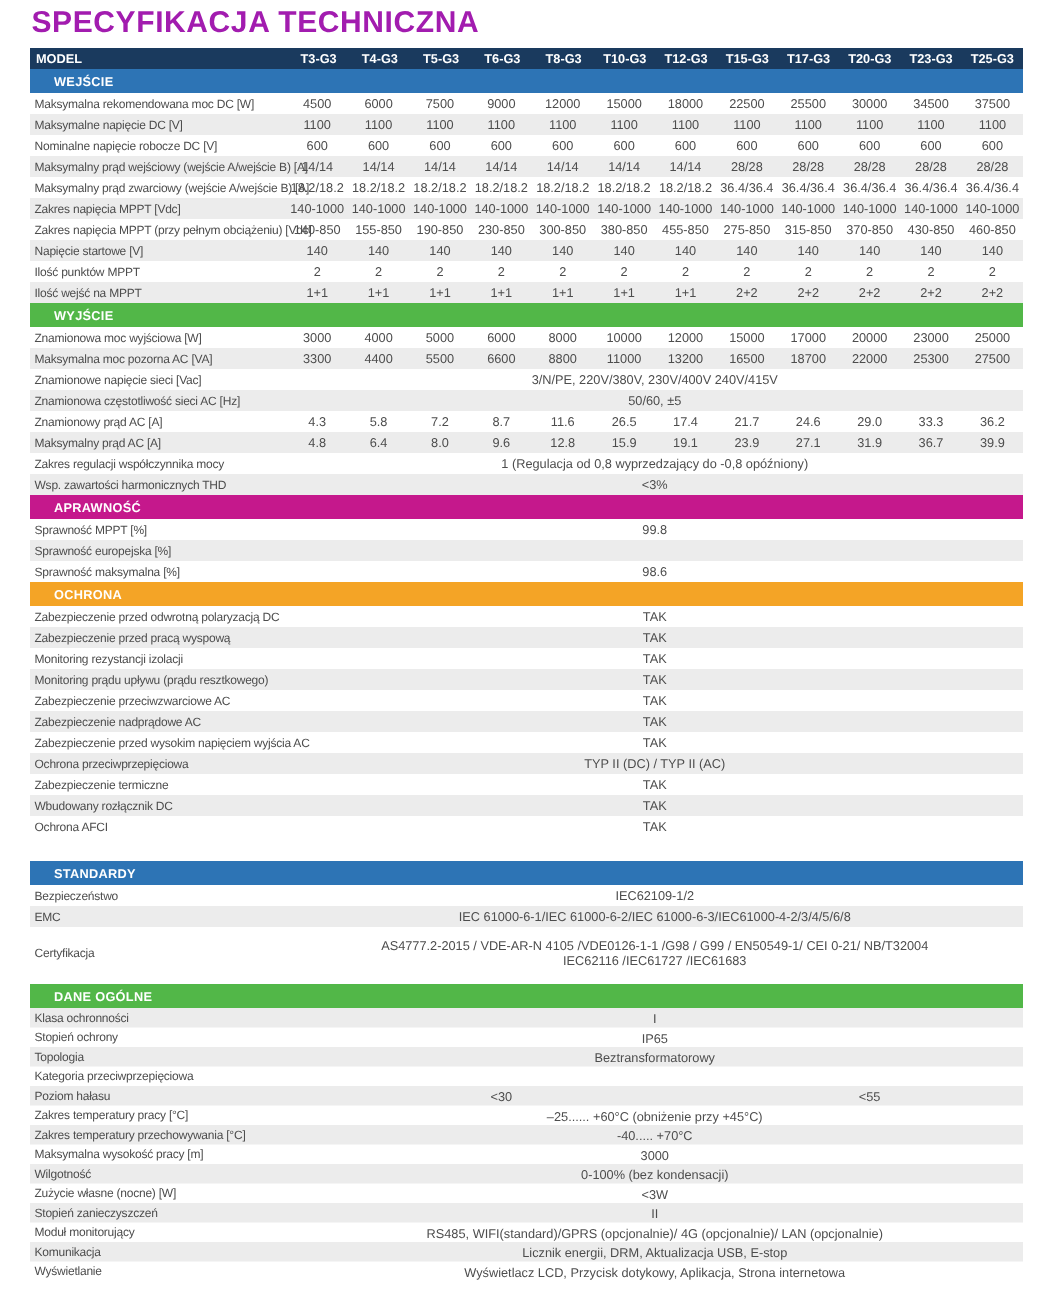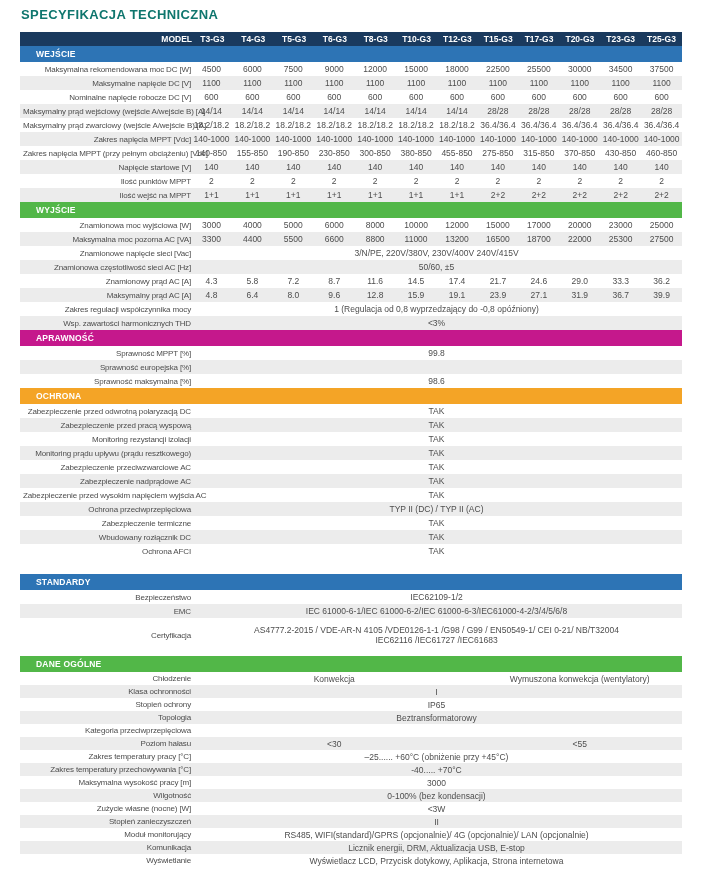--- a/index.html
+++ b/index.html
@@ -2,34 +2,34 @@
 <html><head>
 <meta charset="utf-8">
 <style>
   html,body{margin:0;padding:0;}
   body{
     width:702px;height:874px;overflow:hidden;background:#ffffff;
     font-family:"Liberation Sans",sans-serif;
   }
   .page{padding:6px 20px 0 20px;}
   .title{
-    font-size:13px;line-height:18px;font-weight:700;color:#0f766e;
+    font-size:20px;line-height:18px;font-weight:700;color:#a21caf;
     letter-spacing:.4px;margin:0 0 8px 1px;
   }
   .table{width:662px;}
   .row{
     display:flex;align-items:center;height:14px;
     font-size:8.5px;color:#4d4d4d;
   }
   .row.compact{height:13px;}
   .row.alt{background:#ececec;}
   .row.tall{height:26px;}
   .label-cell{
     flex:0 0 168px;width:168px;padding-left:3px;
-    font-size:8px;letter-spacing:-.15px;white-space:nowrap;overflow:visible;text-align:right;
+    font-size:8px;letter-spacing:-.15px;white-space:nowrap;overflow:visible;
   }
   .val-cell{flex:1 1 0;text-align:center;white-space:nowrap;}
   .span-cell{flex:12 1 0;text-align:center;}
   .span-cell div{line-height:10px;}
   .split-l{flex:7 1 0;text-align:center;}
   .split-r{flex:5 1 0;text-align:center;}
   .header-row{background:#1a3a5e;color:#ffffff;font-weight:700;}
   .header-row .label-cell{font-size:8.5px;letter-spacing:0;padding-left:4px;}
   .band{
     height:16px;display:flex;align-items:center;padding-left:16px;
@@ -248,21 +248,21 @@
         <div class="label-cell">Znamionowa częstotliwość sieci AC [Hz]</div>
         <div class="span-cell">50/60, ±5</div>
       </div>
       <div class="row">
         <div class="label-cell">Znamionowy prąd AC [A]</div>
         <div class="val-cell">4.3</div>
         <div class="val-cell">5.8</div>
         <div class="val-cell">7.2</div>
         <div class="val-cell">8.7</div>
         <div class="val-cell">11.6</div>
-        <div class="val-cell">14.5</div>
+        <div class="val-cell">26.5</div>
         <div class="val-cell">17.4</div>
         <div class="val-cell">21.7</div>
         <div class="val-cell">24.6</div>
         <div class="val-cell">29.0</div>
         <div class="val-cell">33.3</div>
         <div class="val-cell">36.2</div>
       </div>
       <div class="row alt">
         <div class="label-cell">Maksymalny prąd AC [A]</div>
         <div class="val-cell">4.8</div>
@@ -356,25 +356,20 @@
       <div class="spacer" style="height: 4px;"></div>
       <div class="row tall">
         <div class="label-cell">Certyfikacja</div>
         <div class="span-cell">
           <div class="">AS4777.2-2015 / VDE-AR-N 4105 /VDE0126-1-1  /G98  / G99 / EN50549-1/ CEI 0-21/ NB/T32004</div>
           <div class="">IEC62116 /IEC61727 /IEC61683</div>
         </div>
       </div>
       <div class="spacer" style="height: 8px;"></div>
       <div class="band" style="background: rgb(82, 183, 72);">DANE OGÓLNE</div>
-      <div class="row compact">
-        <div class="label-cell">Chłodzenie</div>
-        <div class="split-l">Konwekcja</div>
-        <div class="split-r">Wymuszona konwekcja (wentylatory)</div>
-      </div>
       <div class="row alt compact">
         <div class="label-cell">Klasa ochronności</div>
         <div class="span-cell">I</div>
       </div>
       <div class="row compact">
         <div class="label-cell">Stopień ochrony</div>
         <div class="span-cell">IP65</div>
       </div>
       <div class="row alt compact">
         <div class="label-cell">Topologia</div>

